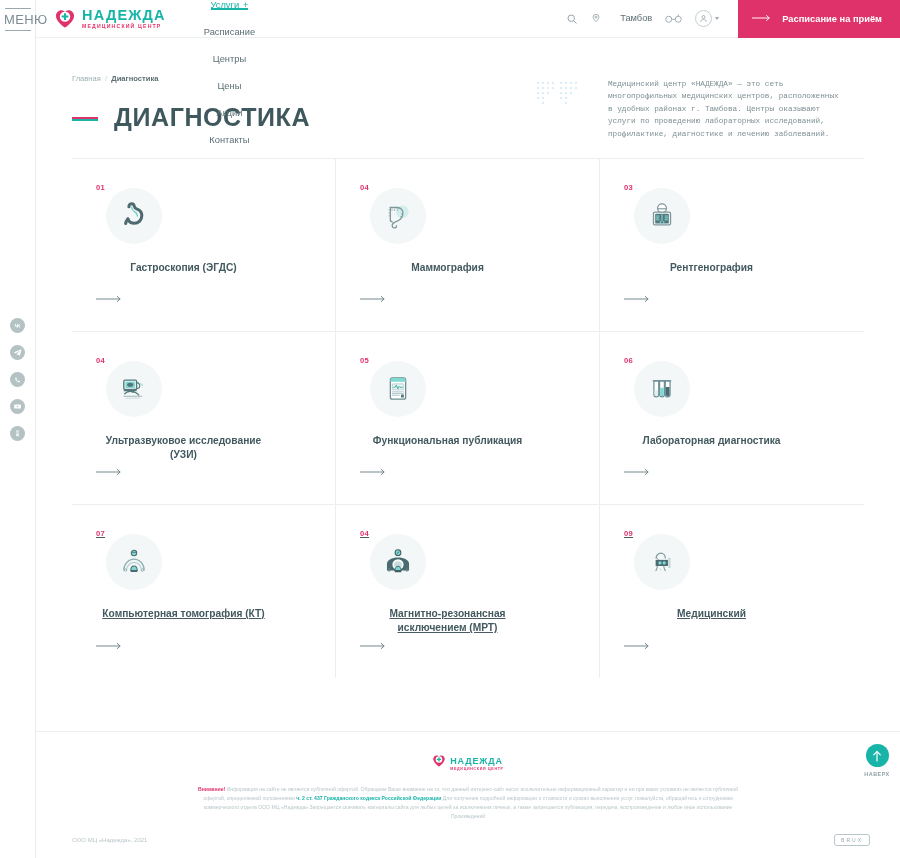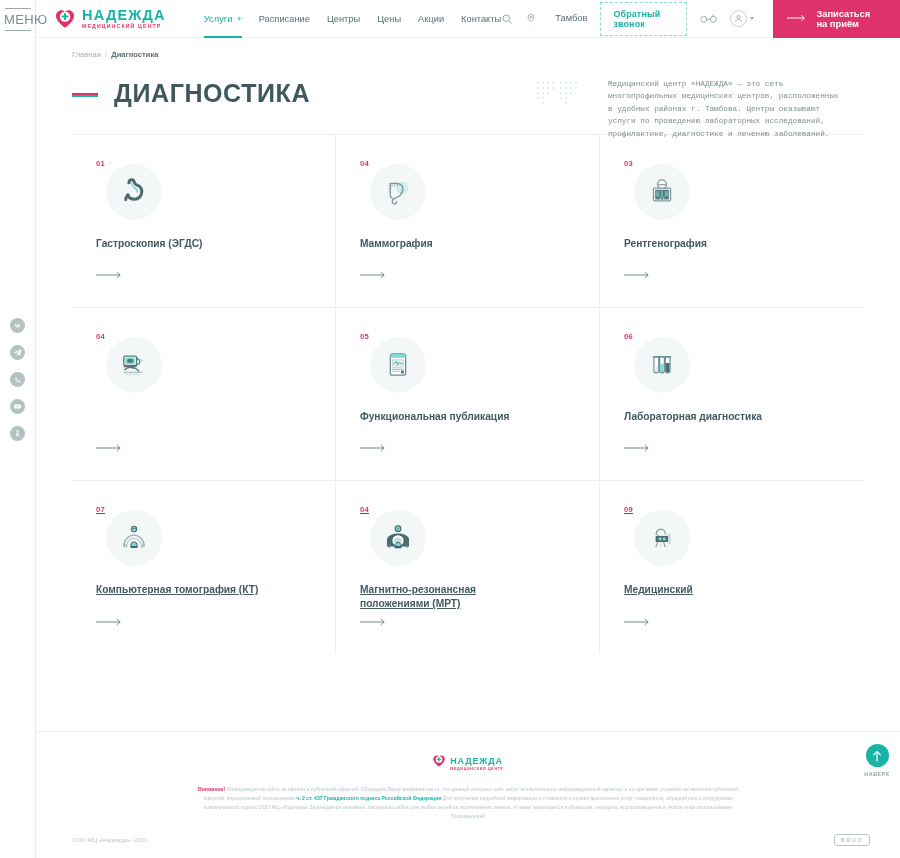--- a/index.html
+++ b/index.html
@@ -54,21 +54,21 @@
   .logo-text { line-height: 1; }
   .logo-title {
     font-size: 14.5px; font-weight: 700; color: #18b4a8;
     letter-spacing: 1.2px;
   }
   .logo-sub {
     font-size: 5.2px; font-weight: 700; color: #e8336b;
     letter-spacing: 1.15px; margin-top: 2px;
   }
 
-  .nav { display: flex; align-items: center; gap: 17px; margin-left: 38px; height: 38px; }
+  .nav { display: flex; align-items: center; gap: 17px; margin-left: 38px; height: 38px; flex-direction: column; }
   .nav-item {
     font-size: 9.3px; color: #5b6f74; cursor: pointer;
     height: 38px; display: flex; align-items: center; gap: 4px;
     position: relative;
   }
   .nav-item.active { color: #18b4a8; }
   .nav-item.active::after {
     content:""; position: absolute; left: 0; right: 0; bottom: 0;
     height: 2px; background: #18b4a8;
   }
@@ -93,21 +93,21 @@
   .cta {
     height: 38px; background: #e0326a; color: #ffffff;
     font-size: 9.3px; font-weight: 700; display: flex;
     align-items: center; gap: 11px; padding: 0 18px 0 14px;
     cursor: pointer; margin-left: 6px;
   }
 
   
   .page { position: absolute; left: 36px; top: 38px; width: 864px; }
   .breadcrumb {
-    margin: 12px 0 0 36px; font-size: 7.6px; color: #9fb0b4;
+    margin: 36px 0 0 36px; font-size: 7.6px; color: #9fb0b4;
   }
   .breadcrumb .crumb-link { color: #9fb0b4; cursor: pointer; }
   .breadcrumb .sep { color: #c3ced1; margin: 0 2px; }
   .breadcrumb .crumb-cur { color: #5b6f74; font-weight: 700; }
 
   .title-row { display: flex; margin: 20px 0 0 36px; align-items: flex-start; }
   .title-dash { margin-top: 14px; width: 26px; flex: 0 0 26px; }
   .title-dash .d1 { height: 2px; background: #e0326a; }
   .title-dash .d2 { height: 2px; background: #18b4a8; }
   .page-title {
@@ -141,21 +141,21 @@
     font-size: 7.6px; font-weight: 700; color: #e0326a;
     letter-spacing: .3px; margin-left: 6px;
   }
   .icon-circle {
     width: 56px; height: 56px; border-radius: 50%;
     background: #f4f7f7; margin: -4px 0 0 16px;
     display: flex; align-items: center; justify-content: center;
   }
   .card-title {
     margin: 17px 0 0 6px; font-size: 10.2px; font-weight: 700;
-    color: #42595f; line-height: 1.42; max-width: 175px;
+    color: #42595f; line-height: 1.42; max-width: 175px; text-align: center;
   }
   .card-arrow { position: absolute; left: 24px; bottom: 24px; }
 
   
   .footer {
     position: absolute; left: 36px; top: 731px;
     width: 864px; height: 127px;
     border-top: 1px solid #eceff0; background: #ffffff;
   }
   .footer-logo { display: flex; justify-content: center; margin-top: 22px; gap: 4px; align-items: center; }
@@ -264,21 +264,20 @@
     </div>
     <div class="city">
       <span>
         <svg width="10" height="10" viewBox="0 0 24 24" fill="none" stroke="#8b9ba0" stroke-width="1.8">
             <path d="M12 21s7-6.3 7-11a7 7 0 10-14 0c0 4.7 7 11 7 11z"></path>
             <circle cx="12" cy="10" r="2.4"></circle>
           </svg>
       </span>
       <span>Тамбов</span>
     </div>
-    <div class="callback">Обратный звонок</div>
     <div class="ic-btn">
       <svg width="17" height="11" viewBox="0 0 34 18" fill="none" stroke="currentColor" stroke-width="1.6">
         <circle cx="7.5" cy="10.5" r="6"></circle>
           <circle cx="26.5" cy="10.5" r="6"></circle>
         <path d="M13.5 10.5h7"></path>
           <path d="M26.5 4.5V1"></path>
       </svg>
     </div>
     <div class="acct">
       <div class="acct-circle">
@@ -289,21 +288,21 @@
       </div>
       <div class="caret"></div>
     </div>
     <div class="cta">
       <span>
         <svg width="19" height="8" viewBox="0 0 22 8" fill="none" stroke="#ffffff" stroke-width="1.1">
             <path d="M0 4h20"></path>
             <path d="M16.5 .8L20 4l-3.5 3.2"></path>
           </svg>
       </span>
-      <span>Записаться на приём</span>
+      <span>Расписание на приём</span>
     </div>
   </div>
 </div>
 
 <div class="page">
 
   <div class="breadcrumb">
     <span class="crumb-link">Главная</span>
     <span class="sep">/</span>
     <span class="crumb-cur">Диагностика</span>
@@ -450,20 +449,21 @@
           <ellipse cx="15.5" cy="15" rx="3.6" ry="2.4" fill="#55777c"></ellipse>
           <path d="M8 20.5h15v2.2H8z" fill="#55777c"></path>
           <path d="M24 12.5c1.8.6 2.8 2 2.8 3.6 0 1.9-1.5 3.2-3.4 3.4" fill="none" stroke="#55777c" stroke-width="1.3" stroke-linecap="round"></path>
           <path d="M23.4 19.5c-1.8 1.6-3.6 3.2-5.4 4.4" fill="none" stroke="#55777c" stroke-width="1.3" stroke-linecap="round"></path>
           <path d="M26.5 13.6c1.6.3 2.8 1 3.6 2" fill="none" stroke="#7fd9d2" stroke-width="1.2" stroke-linecap="round"></path>
           <path d="M9 25.5c2.5-2.2 5.5-3 9-2.5 3.4.5 6 2 7.5 4" fill="none" stroke="#55777c" stroke-width="1.6" stroke-linecap="round"></path>
           <path d="M8.2 28.5h21" stroke="#9fb5b8" stroke-width="1.2" stroke-linecap="round"></path>
           <path d="M10.5 30.8h16" stroke="#c4d4d6" stroke-width="1" stroke-linecap="round"></path>
         </svg>
       </div>
+      <div class="card-title">Ультразвуковое исследование (УЗИ)</div>
       <div class="card-arrow">
         <svg width="26" height="8" viewBox="0 0 28 8" fill="none" stroke="#6b8085" stroke-width="1">
             <path d="M0 4h26"></path>
             <path d="M22.5 .9L26 4l-3.5 3.1"></path>
           </svg>
       </div>
     </div>
 
     <div class="card">
       <div class="card-num">05</div>
@@ -549,21 +549,21 @@
           <path d="M18.4 10.4l3.2-2.8" stroke="#3f5f64" stroke-width="1"></path>
           <path d="M7 30V22c0-4 5.8-7.2 13-7.2S33 18 33 22v8z" fill="#4a6b70"></path>
           <ellipse cx="20" cy="23" rx="6.6" ry="6.2" fill="#ffffff"></ellipse>
           <ellipse cx="20" cy="23.4" rx="4.6" ry="4.4" fill="#c9dcdd"></ellipse>
           <path d="M16.3 30c0-2.8 1.6-5 3.7-5s3.7 2.2 3.7 5z" fill="#7fd9d2" stroke="#3f5f64" stroke-width="1.1"></path>
           <rect x="16" y="29.8" width="8" height="2.2" rx=".7" fill="#3f5f64"></rect>
           <circle cx="9.6" cy="29.4" r="1.4" fill="none" stroke="#5e8286" stroke-width="1.1"></circle>
           <circle cx="30.4" cy="29.4" r="1.4" fill="none" stroke="#5e8286" stroke-width="1.1"></circle>
         </svg>
       </div>
-      <div class="card-title">Магнитно-резонансная положениями (МРТ)</div>
+      <div class="card-title">Магнитно-резонансная исключением (МРТ)</div>
       <div class="card-arrow">
         <svg width="26" height="8" viewBox="0 0 28 8" fill="none" stroke="#6b8085" stroke-width="1">
             <path d="M0 4h26"></path>
             <path d="M22.5 .9L26 4l-3.5 3.1"></path>
           </svg>
       </div>
     </div>
 
     <div class="card">
       <div class="card-num">09</div>

